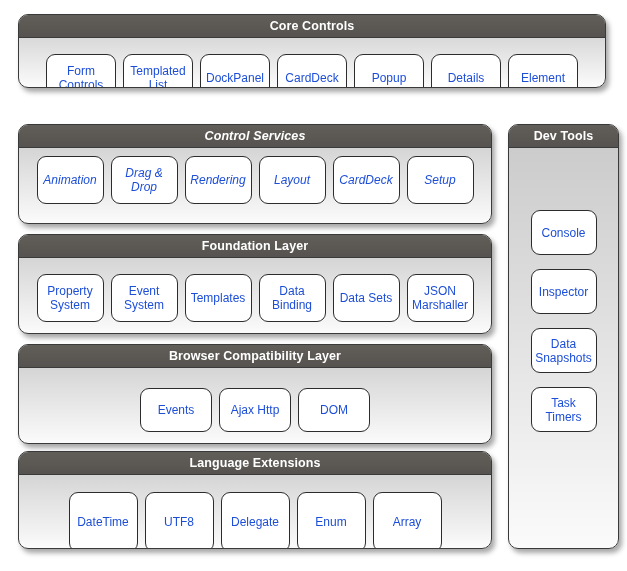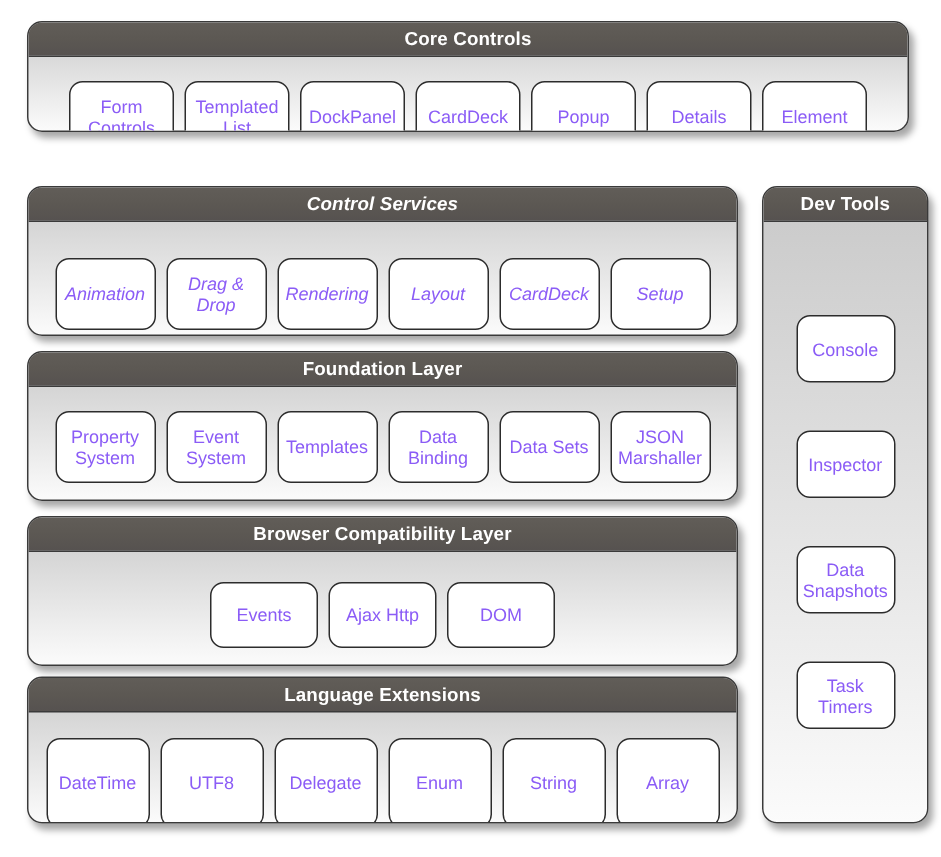--- a/index.html
+++ b/index.html
@@ -49,39 +49,39 @@
     right: 0;
     display: flex;
     justify-content: center;
     gap: 7px;
   }
   .node {
     box-sizing: border-box;
     border: 1.6px solid #2c2c2c;
     border-radius: 9px;
     background: #ffffff;
-    color: #8b5cf6;
+    color: #1d4ed8;
     font-size: 12px;
     line-height: 14px;
     display: flex;
     align-items: center;
     justify-content: center;
     text-align: center;
     white-space: pre-line;
     padding: 0 4px;
     user-select: none;
   }
 
   
   #panel-core          { left: 18px;  top: 14px;  width: 588px; height: 74px; }
   #panel-core .node-row{ top: 16px; height: 48px; }
   #panel-core .node    { width: 70px; height: 48px; }
 
   #panel-services          { left: 18px;  top: 124px; width: 474px; height: 100px; font-style: italic; }
-  #panel-services .node-row{ top: 24px; height: 48px; justify-content: center; }
+  #panel-services .node-row{ top: 8px; height: 48px; justify-content: center; }
   #panel-services .node    { width: 67px; height: 48px; }
 
   #panel-foundation          { left: 18px;  top: 234px; width: 474px; height: 100px; }
   #panel-foundation .node-row{ top: 16px; height: 48px; }
   #panel-foundation .node    { width: 67px; height: 48px; }
 
   #panel-browser          { left: 18px;  top: 344px; width: 474px; height: 100px; }
   #panel-browser .node-row{ top: 20px; height: 44px; }
   #panel-browser .node    { width: 72px; height: 44px; }
 
@@ -89,21 +89,21 @@
   #panel-language .node-row{ top: 17px; height: 44px; }
   #panel-language .node    { width: 69px; height: 60px; }
 
   #panel-devtools            { left: 508px; top: 124px; width: 111px; height: 425px; }
   #panel-devtools .node-col  {
     position: absolute;
     left: 0; right: 0; top: 62px;
     display: flex;
     flex-direction: column;
     align-items: center;
-    gap: 32px;
+    gap: 14px;
   }
   #panel-devtools .node { width: 66px; height: 45px; }
 </style>
 </head>
 <body>
 
 <div class="panel" id="panel-core">
   <div class="panel-title">Core Controls</div>
   <div class="panel-body">
     <div class="node-row">
@@ -165,21 +165,20 @@
 </div>
 
 <div class="panel" id="panel-language">
   <div class="panel-title">Language Extensions</div>
   <div class="panel-body">
     <div class="node-row">
       <div class="node">DateTime</div>
       <div class="node">UTF8</div>
       <div class="node">Delegate</div>
       <div class="node">Enum</div>
-      <div class="node">String</div>
       <div class="node">Array</div>
     </div>
   </div>
 </div>
 
 <div class="panel" id="panel-devtools">
   <div class="panel-title">Dev Tools</div>
   <div class="panel-body">
     <div class="node-col">
       <div class="node">Console</div>

